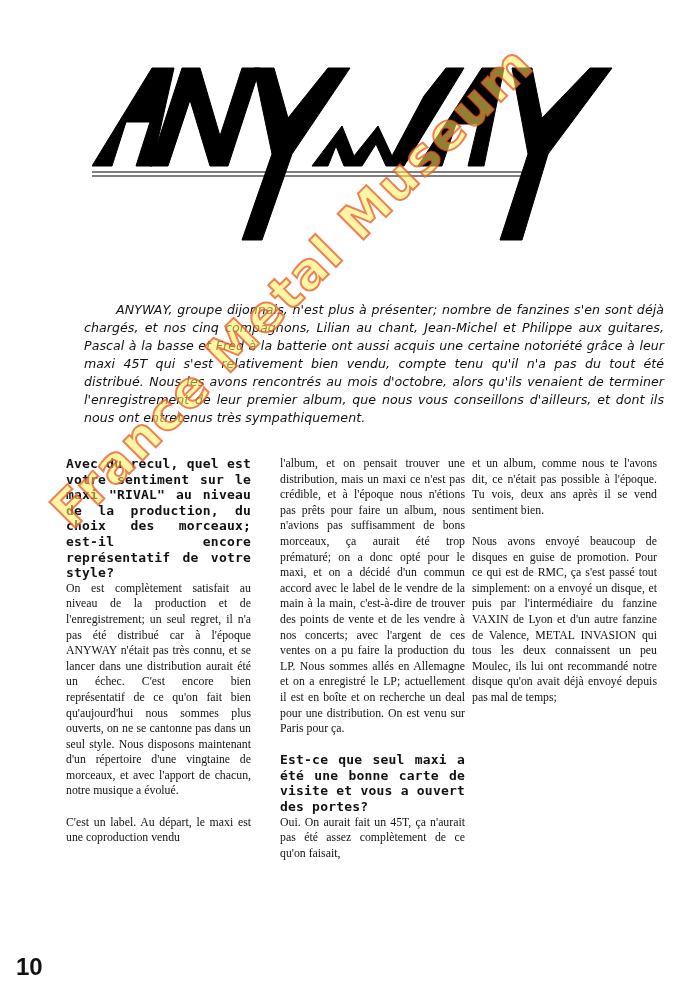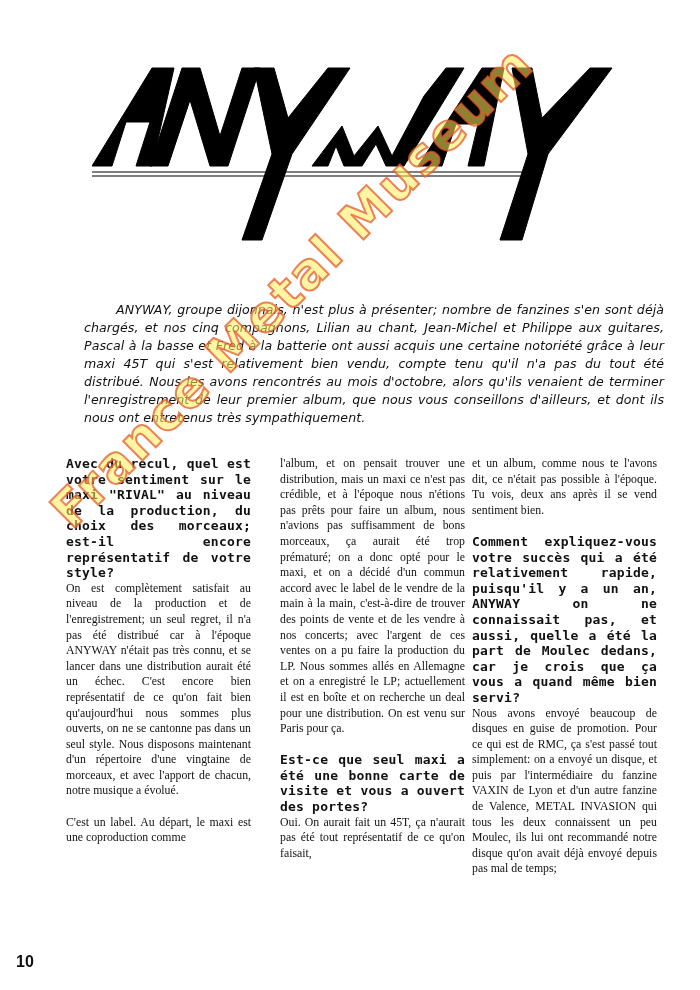--- a/index.html
+++ b/index.html
@@ -50,21 +50,21 @@
       font-weight: bold;
       font-size: 13px;
       letter-spacing: 0.2px;
     }
     .col .gap { height: 15.6px; }
 
     .page-number {
       position: absolute;
       left: 16px; top: 953px;
       font-family: "Liberation Sans", sans-serif;
-      font-size: 16px;
+      font-size: 24px;
       font-weight: bold;
       color: #111;
     }
 
     .watermark {
       position: absolute;
       left: 60px; top: 490px;
       transform: rotate(-45deg);
       transform-origin: left center;
       font-family: "DejaVu Sans", sans-serif;
@@ -105,32 +105,31 @@
     </g>
   </svg>
 </div>
 
 <p class="intro">ANYWAY, groupe dijonnais, n'est plus à présenter; nombre de fanzines s'en sont déjà chargés, et nos cinq compagnons, Lilian au chant, Jean-Michel et Philippe aux guitares, Pascal à la basse et Fred à la batterie ont aussi acquis une certaine notoriété grâce à leur maxi 45T qui s'est relativement bien vendu, compte tenu qu'il n'a pas du tout été distribué. Nous les avons rencontrés au mois d'octobre, alors qu'ils venaient de terminer l'enregistrement de leur premier album, que nous vous conseillons d'ailleurs, et dont ils nous ont entretenus très sympathiquement.</p>
 
 <div class="col col1">
   <p class="q">Avec du recul, quel est votre sentiment sur le maxi "RIVAL" au niveau de la production, du choix des morceaux; est-il encore représentatif de votre style?</p>
   <p>On est complètement satisfait au niveau de la production et de l'enregistrement; un seul regret, il n'a pas été distribué car à l'époque ANYWAY n'était pas très connu, et se lancer dans une distribution aurait été un échec. C'est encore bien représentatif de ce qu'on fait bien qu'aujourd'hui nous sommes plus ouverts, on ne se cantonne pas dans un seul style. Nous disposons maintenant d'un répertoire d'une vingtaine de morceaux, et avec l'apport de chacun, notre musique a évolué.</p>
   <div class="gap"></div>
-  <p>C'est un label. Au départ, le maxi est une coproduction comme</p>
+  <p>C'est un label. Au départ, le maxi est une coproduction vendu</p>
 </div>
 
 <div class="col col2">
   <p>l'album, et on pensait trouver une distribution, mais un maxi ce n'est pas crédible, et à l'époque nous n'étions pas prêts pour faire un album, nous n'avions pas suffisamment de bons morceaux, ça aurait été trop prématuré; on a donc opté pour le maxi, et on a décidé d'un commun accord avec le label de le vendre de la main à la main, c'est-à-dire de trouver des points de vente et de les vendre à nos concerts; avec l'argent de ces ventes on a pu faire la production du LP. Nous sommes allés en Allemagne et on a enregistré le LP; actuellement il est en boîte et on recherche un deal pour une distribution. On est venu sur Paris pour ça.</p>
   <div class="gap"></div>
   <p class="q">Est-ce que seul maxi a été une bonne carte de visite et vous a ouvert des portes?</p>
-  <p>Oui. On aurait fait un 45T, ça n'aurait pas été tout représentatif de ce qu'on faisait,</p>
+  <p>Oui. On aurait fait un 45T, ça n'aurait pas été assez complètement de ce qu'on faisait,</p>
 </div>
 
 <div class="col col3">
   <p>et un album, comme nous te l'avons dit, ce n'était pas possible à l'époque. Tu vois, deux ans après il se vend sentiment bien.</p>
   <div class="gap"></div>
-  <p class="q">Comment expliquez-vous votre succès qui a été relativement rapide, puisqu'il y a un an, ANYWAY on ne connaissait pas, et aussi, quelle a été la part de Moulec dedans, car je crois que ça vous a quand même bien servi?</p>
   <p>Nous avons envoyé beaucoup de disques en guise de promotion. Pour ce qui est de RMC, ça s'est passé tout simplement: on a envoyé un disque, et puis par l'intermédiaire du fanzine VAXIN de Lyon et d'un autre fanzine de Valence, METAL INVASION qui tous les deux connaissent un peu Moulec, ils lui ont recommandé notre disque qu'on avait déjà envoyé depuis pas mal de temps;</p>
 </div>
 
 <div class="page-number">10</div>
 
 <div class="watermark">France Metal Museum</div>
 
 </body></html>

